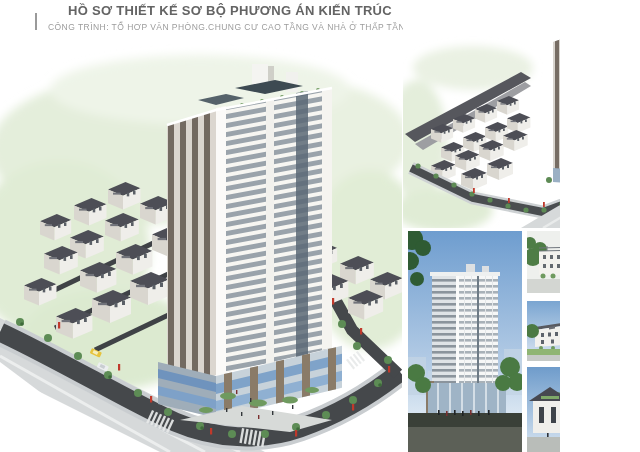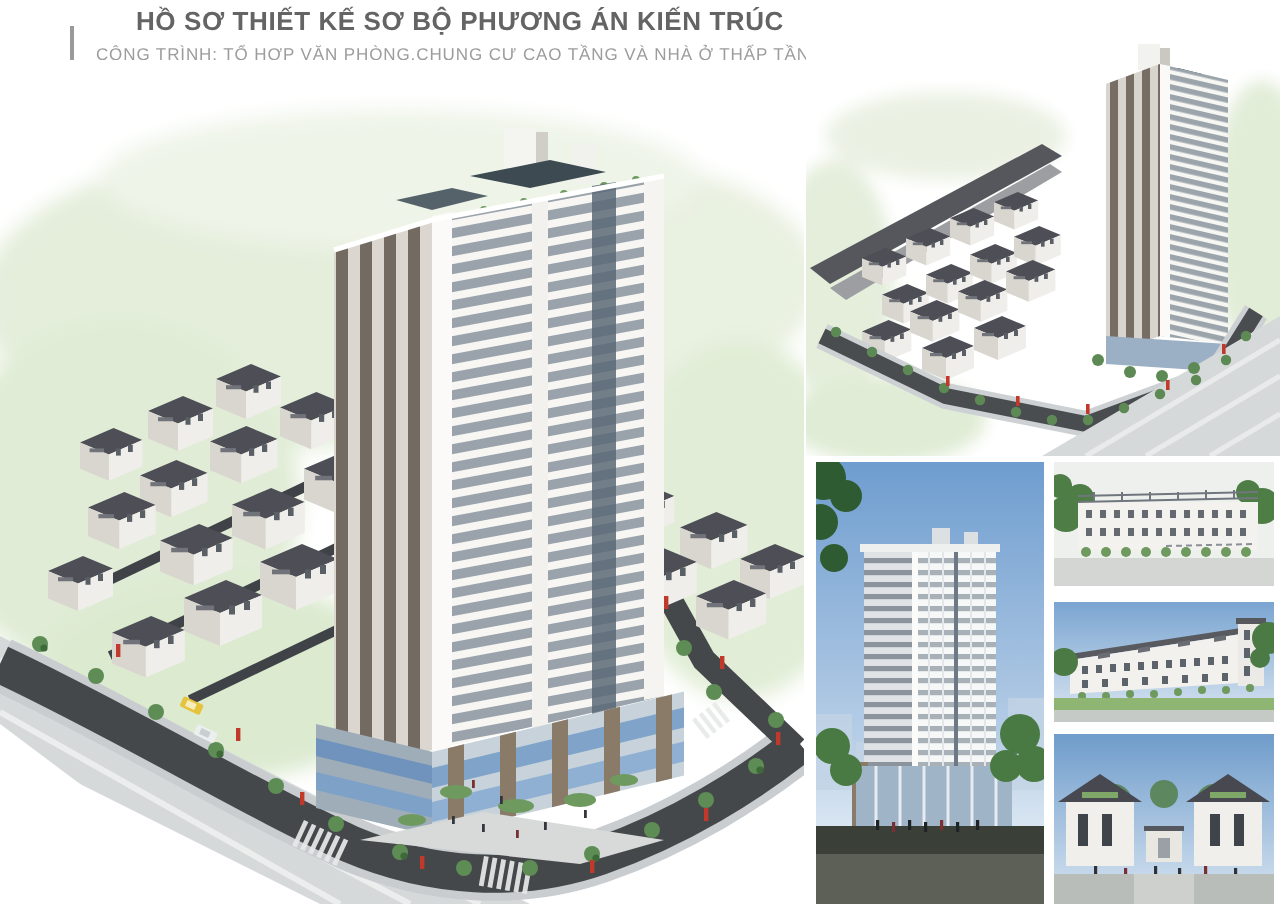--- a/index.html
+++ b/index.html
@@ -1,17 +1,17 @@
 <!DOCTYPE html>
 <html><head>
 <meta charset="utf-8">
 <style>
   html,body{margin:0;padding:0;background:#ffffff;}
   .sheet{
-    position:relative;width:640px;height:452px;background:#ffffff;
+    position:relative;width:560px;height:452px;background:#ffffff;
     overflow:hidden;font-family:"Liberation Sans", sans-serif;
   }
   .panel{position:absolute;}
   .panel svg{display:block;}
   .header{position:absolute;left:0;top:4px;width:460px;text-align:center;line-height:1.15;}
   .title{font-size:13px;font-weight:bold;color:#646464;letter-spacing:.3px;}
   .sub1{font-size:8.5px;color:#9c9c9c;letter-spacing:.45px;margin-top:4px;}
   .sub2{font-size:6.8px;color:#b3b3b3;letter-spacing:.5px;margin-top:3px;}
   .stray-mark{position:absolute;left:35px;top:13px;width:1.5px;height:17px;background:#9a9a9a;}
 </style>

